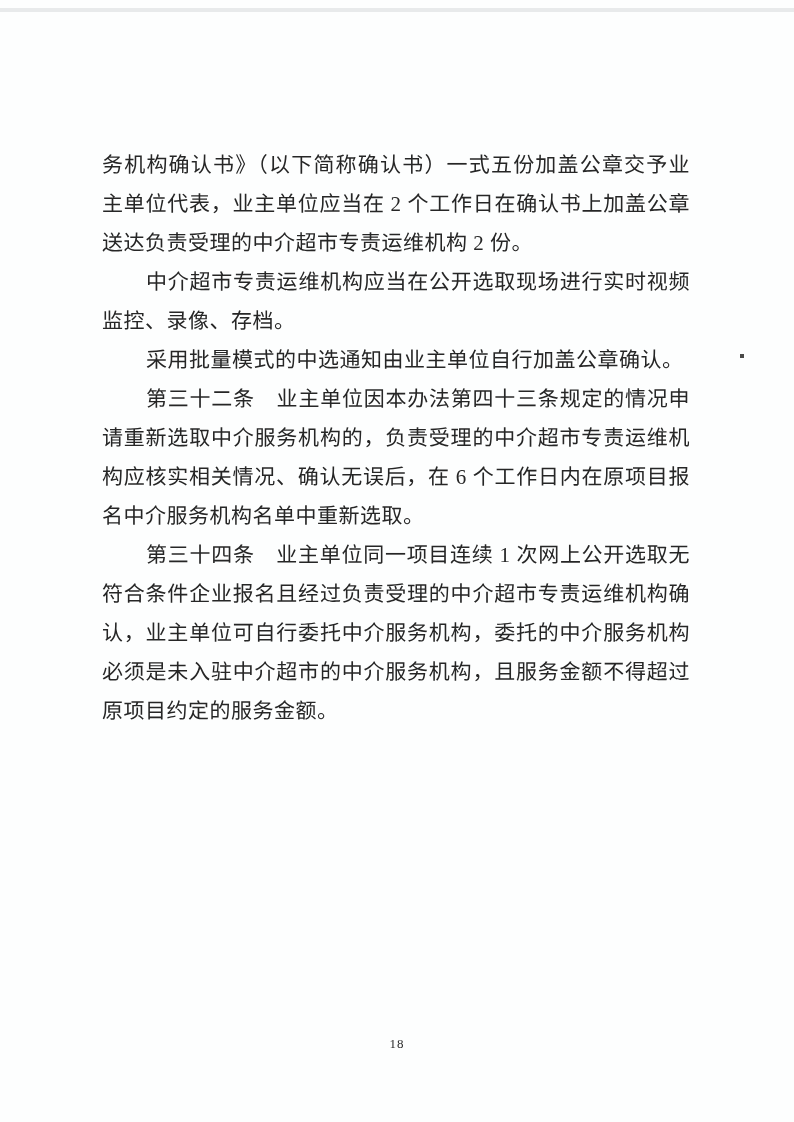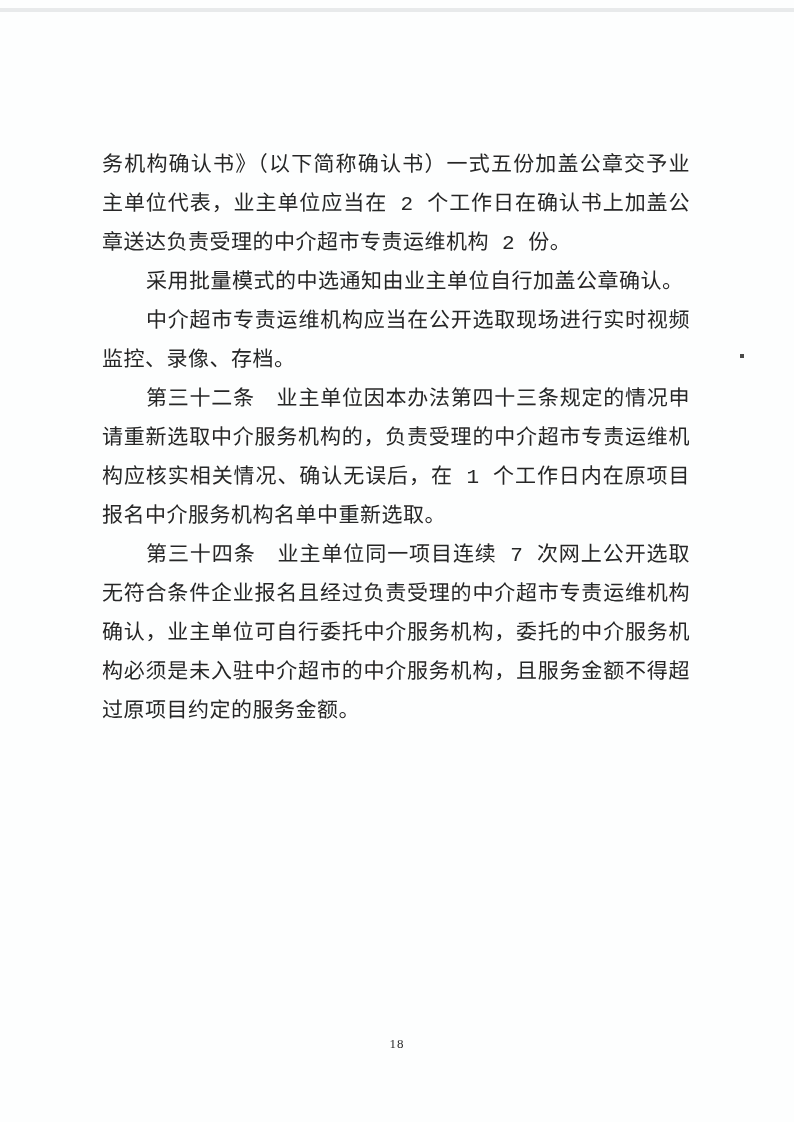--- a/index.html
+++ b/index.html
@@ -32,21 +32,20 @@
     width: 588px;
   }
   .para {
     margin: 0;
     font-size: 21px;
     line-height: 39px;
     letter-spacing: 0.5px;
     text-align: justify;
     text-justify: inter-ideograph;
     word-break: break-all;
-    font-family: Liberation Mono, monospace;
   }
   .para.indent {
     text-indent: 44px;
   }
   .page-number {
     position: absolute;
     top: 1036px;
     left: 0;
     width: 100%;
     text-align: center;
@@ -66,23 +65,23 @@
 </style>
 </head>
 <body>
 
 <div class="scan-page">
 
   <div class="scan-top-edge"></div>
 
   <div class="text-block">
     <p class="para">务机构确认书》（以下简称确认书）一式五份加盖公章交予业主单位代表，业主单位应当在 2 个工作日在确认书上加盖公章送达负责受理的中介超市专责运维机构 2 份。</p>
+    <p class="para indent">中介超市专责运维机构应当在公开选取现场进行实时视频监控、录像、存档。</p>
     <p class="para indent">采用批量模式的中选通知由业主单位自行加盖公章确认。</p>
-    <p class="para indent">中介超市专责运维机构应当在公开选取现场进行实时视频监控、录像、存档。</p>
-    <p class="para indent">第三十二条　业主单位因本办法第四十三条规定的情况申请重新选取中介服务机构的，负责受理的中介超市专责运维机构应核实相关情况、确认无误后，在 1 个工作日内在原项目报名中介服务机构名单中重新选取。</p>
-    <p class="para indent">第三十四条　业主单位同一项目连续 7 次网上公开选取无符合条件企业报名且经过负责受理的中介超市专责运维机构确认，业主单位可自行委托中介服务机构，委托的中介服务机构必须是未入驻中介超市的中介服务机构，且服务金额不得超过原项目约定的服务金额。</p>
+    <p class="para indent">第三十二条　业主单位因本办法第四十三条规定的情况申请重新选取中介服务机构的，负责受理的中介超市专责运维机构应核实相关情况、确认无误后，在 6 个工作日内在原项目报名中介服务机构名单中重新选取。</p>
+    <p class="para indent">第三十四条　业主单位同一项目连续 1 次网上公开选取无符合条件企业报名且经过负责受理的中介超市专责运维机构确认，业主单位可自行委托中介服务机构，委托的中介服务机构必须是未入驻中介超市的中介服务机构，且服务金额不得超过原项目约定的服务金额。</p>
   </div>
 
   <div class="scan-speck"></div>
 
   <div class="page-number">18</div>
 
 </div>
 
 </body></html>

